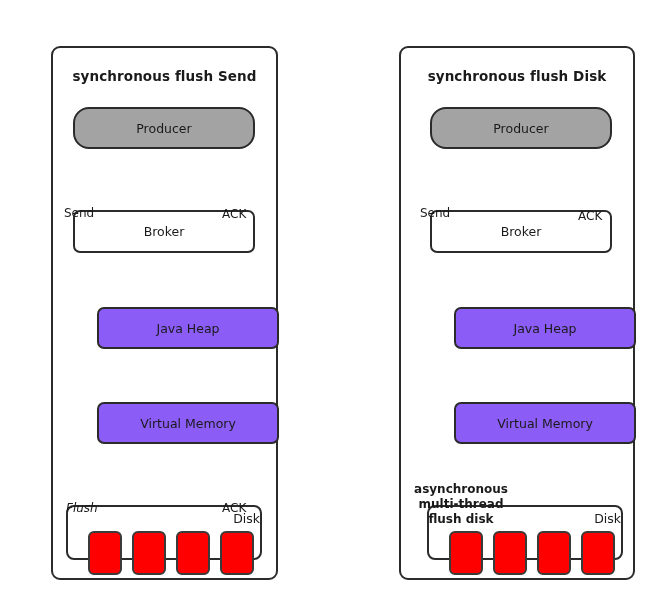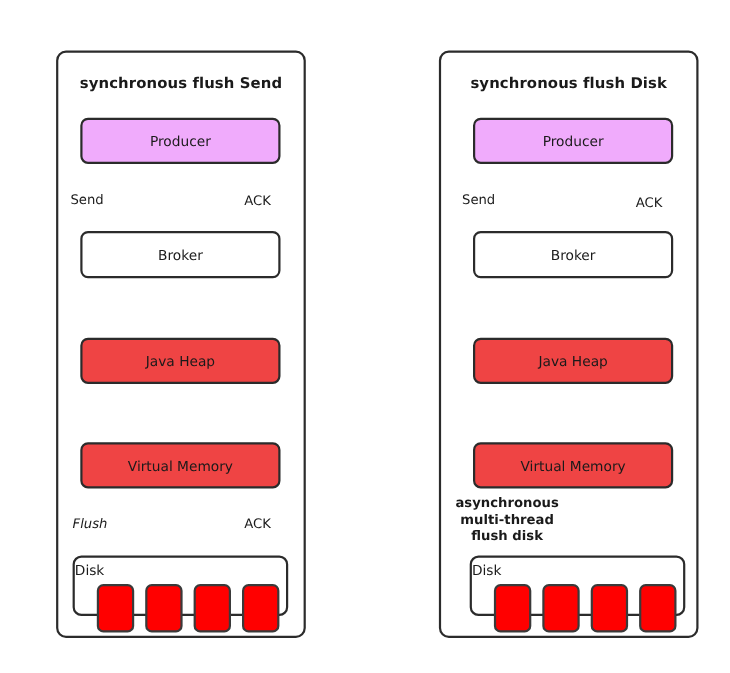--- a/index.html
+++ b/index.html
@@ -51,58 +51,59 @@
     box-sizing: border-box;
     border: 2px solid #2b2b2b;
     border-radius: 7px;
     display: flex;
     align-items: center;
     justify-content: center;
     font-size: 12.5px;
     color: #1a1a1a;
     white-space: nowrap;
   }
-  .node.blue  { background: #f0abfc; }
-  .node.green { background: #ef4444; }
+  .node.blue  { background: #a3a3a3; border-radius: 16px; }
+  .node.green { background: #8b5cf6; margin-left: 24px; }
   .node.white { background: #ffffff; text-align: center; }
 
   
   .disk-group {
     position: absolute;
     box-sizing: border-box;
     border: 2px solid #2b2b2b;
     border-radius: 8px;
     background: #ffffff;
   }
   .disk-label {
     position: absolute;
     top: 4px;
     left: 0;
     width: 100%;
-    text-align: left;
+    text-align: right;
     font-size: 12.5px;
     color: #1a1a1a;
   }
   .disk-cell {
     position: absolute;
     box-sizing: border-box;
     background: #ff0000;
     border: 2px solid #3a3a3a;
     border-radius: 6px;
     top: 24px;
     width: 34px;
     height: 44px;
   }
 
   
   .edge-label {
     position: absolute;
     font-size: 12px;
     color: #1a1a1a;
     white-space: nowrap;
+    margin-top: 32px;
   }
   .edge-label.multiline {
     white-space: normal;
     text-align: center;
     line-height: 15px;
     width: 110px;
     font-weight: bold;
   }
 
   svg.arrows {

